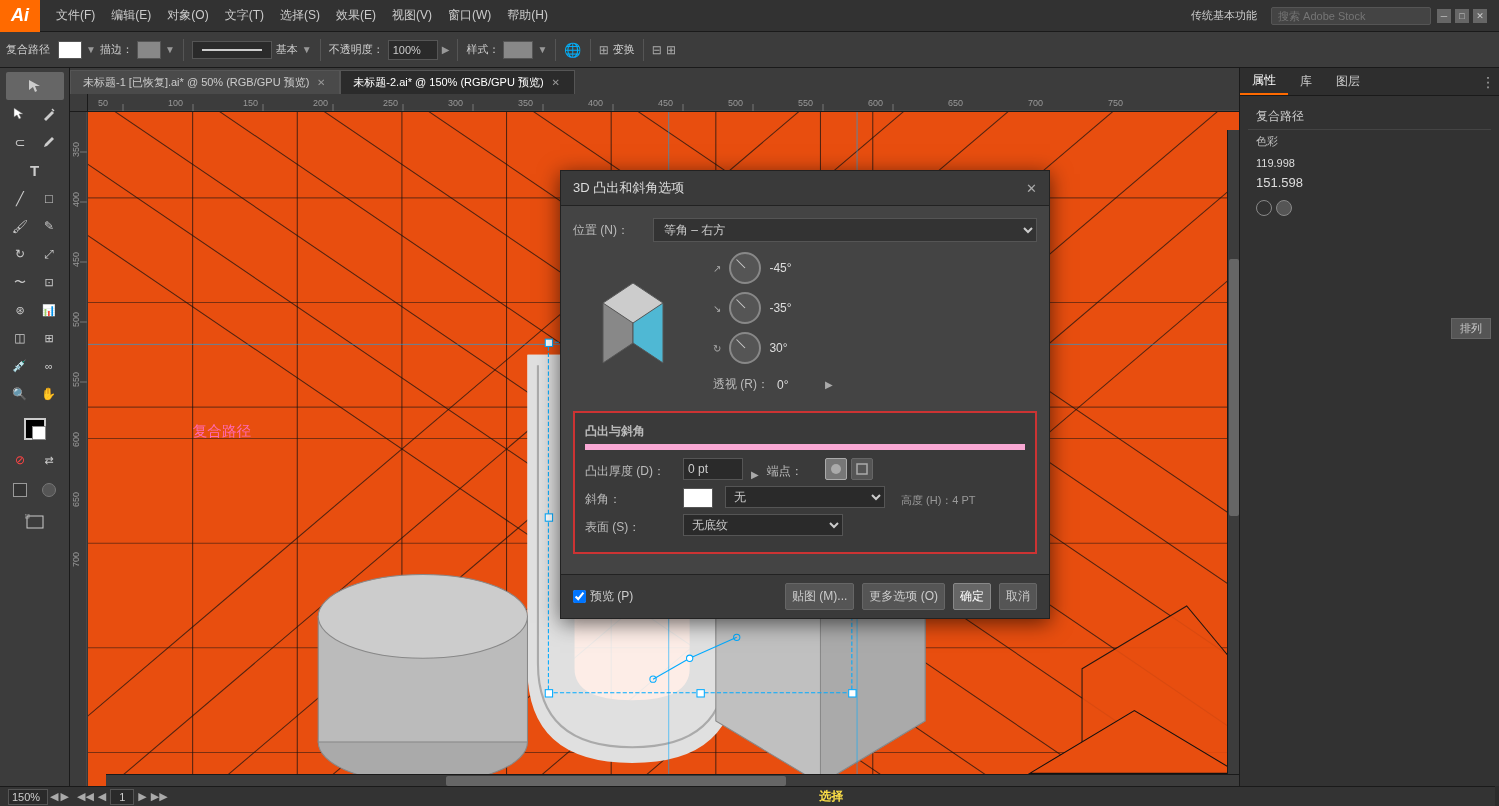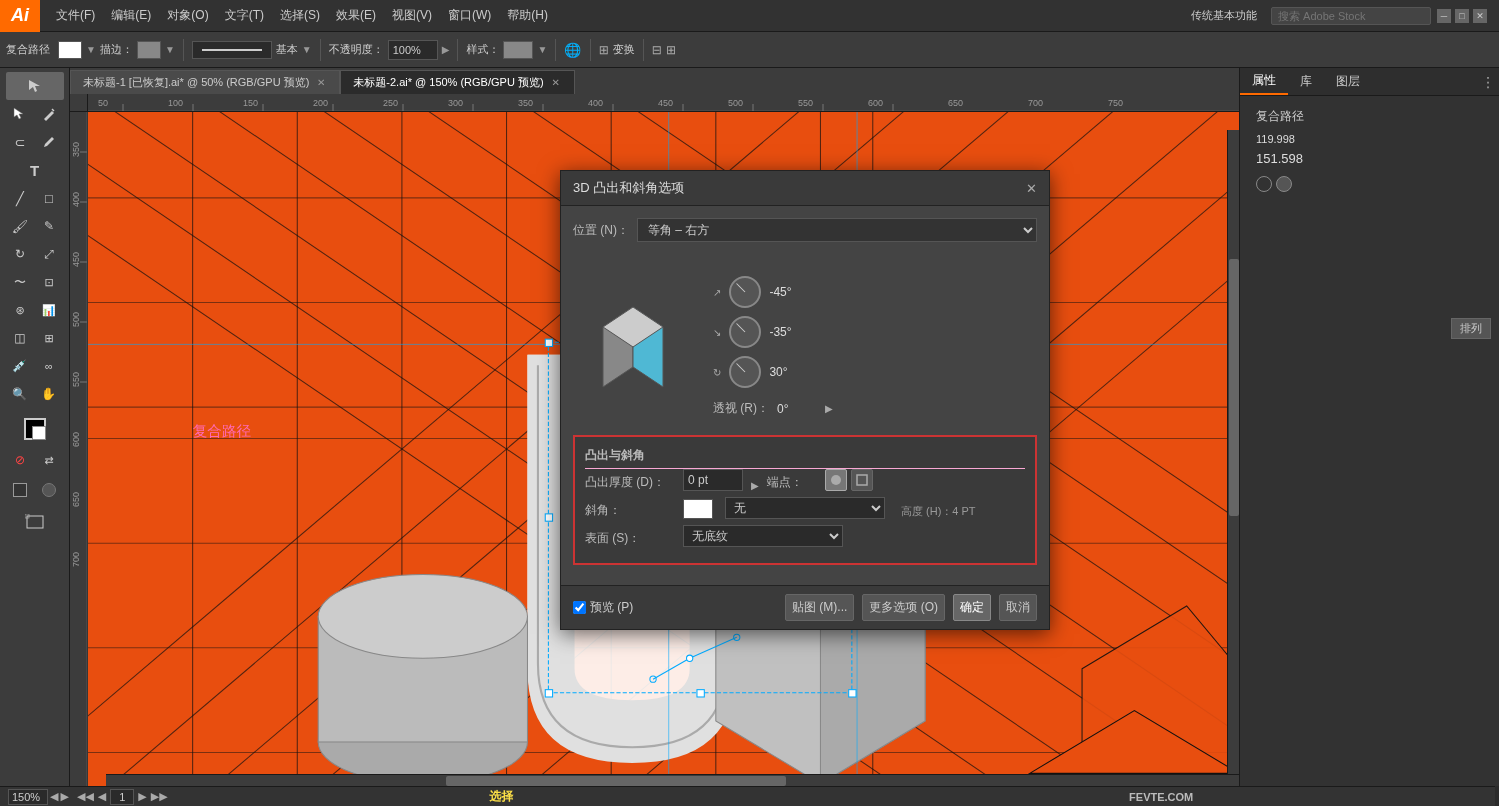--- a/index.html
+++ b/index.html
@@ -305,22 +305,22 @@
       display: flex;
       align-items: center;
       justify-content: space-between;
     }
     .dialog-body {
       padding: 12px;
     }
     .dialog-row {
       display: flex;
       align-items: center;
-      margin-bottom: 24px;
-      gap: 4px;
+      margin-bottom: 0;
+      gap: 20px;
     }
     .dialog-label {
       color: #bbb;
       font-size: 12px;
       min-width: 60px;
     }
     .dialog-select {
       background: #333;
       border: 1px solid #555;
       color: #ccc;
@@ -396,23 +396,23 @@
     .extrude-section {
       background: #3a3a3a;
       border: 2px solid #cc3333;
       padding: 10px;
       margin: 8px 0;
     }
     .extrude-title {
       color: #bbb;
       font-size: 12px;
       font-weight: bold;
-      margin-bottom: 0;
+      margin-bottom: 8px;
       padding-bottom: 4px;
-      border-bottom: 1px solid #f9a8d4;
+      border-bottom: 6px solid #f9a8d4;
     }
     .ex-row {
       display: flex;
       align-items: flex-end;
       gap: 8px;
       margin-bottom: 6px;
     }
     .ex-label {
       color: #bbb;
       font-size: 12px;
@@ -894,20 +894,21 @@
     <div class="panel-tab active">属性</div>
     <div class="panel-tab">库</div>
     <div class="panel-tab">图层</div>
     <div style="flex:1;"></div>
     <div style="display:flex;align-items:center;padding:0 4px;">
       <span style="font-size:14px;color:#aaa;cursor:pointer;">⋮</span>
     </div>
   </div>
   <div class="panel-content">
     <div class="panel-title">复合路径</div>
+    <div style="padding:4px 8px;color:#bbb;font-size:11px;border-top:1px solid #444;">色彩</div>
     <div style="padding:4px 8px;display:flex;align-items:center;gap:8px;">
       <span style="font-size:11px;color:#ddd;">119.998</span>
     </div>
     <div style="padding:2px 8px;display:flex;align-items:center;gap:8px;">
       <span style="font-size:13px;color:#ddd;">151.598</span>
     </div>
     <div style="padding:8px;display:flex;gap:4px;flex-wrap:wrap;">
       <div style="width:16px;height:16px;border-radius:50%;background:transparent;border:1px solid #888;cursor:pointer;"></div>
       <div style="width:16px;height:16px;border-radius:50%;background:#555;border:1px solid #888;cursor:pointer;"></div>
     </div>
@@ -1031,14 +1032,13 @@
     <span style="color:#aaa;cursor:pointer;">▶</span>
   </div>
   <div style="display:flex;align-items:center;gap:4px;">
     <span style="color:#aaa;cursor:pointer;">◀◀</span>
     <span style="color:#aaa;cursor:pointer;">◀</span>
     <input type="text" value="1" style="width: 24px; background: rgb(42, 42, 42); border: 1px solid rgb(85, 85, 85); color: rgb(204, 204, 204); font-size: 11px; padding: 1px 3px; text-align: center;">
     <span style="color:#aaa;cursor:pointer;">▶</span>
     <span style="color:#aaa;cursor:pointer;">▶▶</span>
   </div>
   <div class="status-center">选择</div>
-  <div class="status-center" style="color:#bbb;font-size:11px;">FEVTE.COM</div>
 </div>
 
 </body></html>

